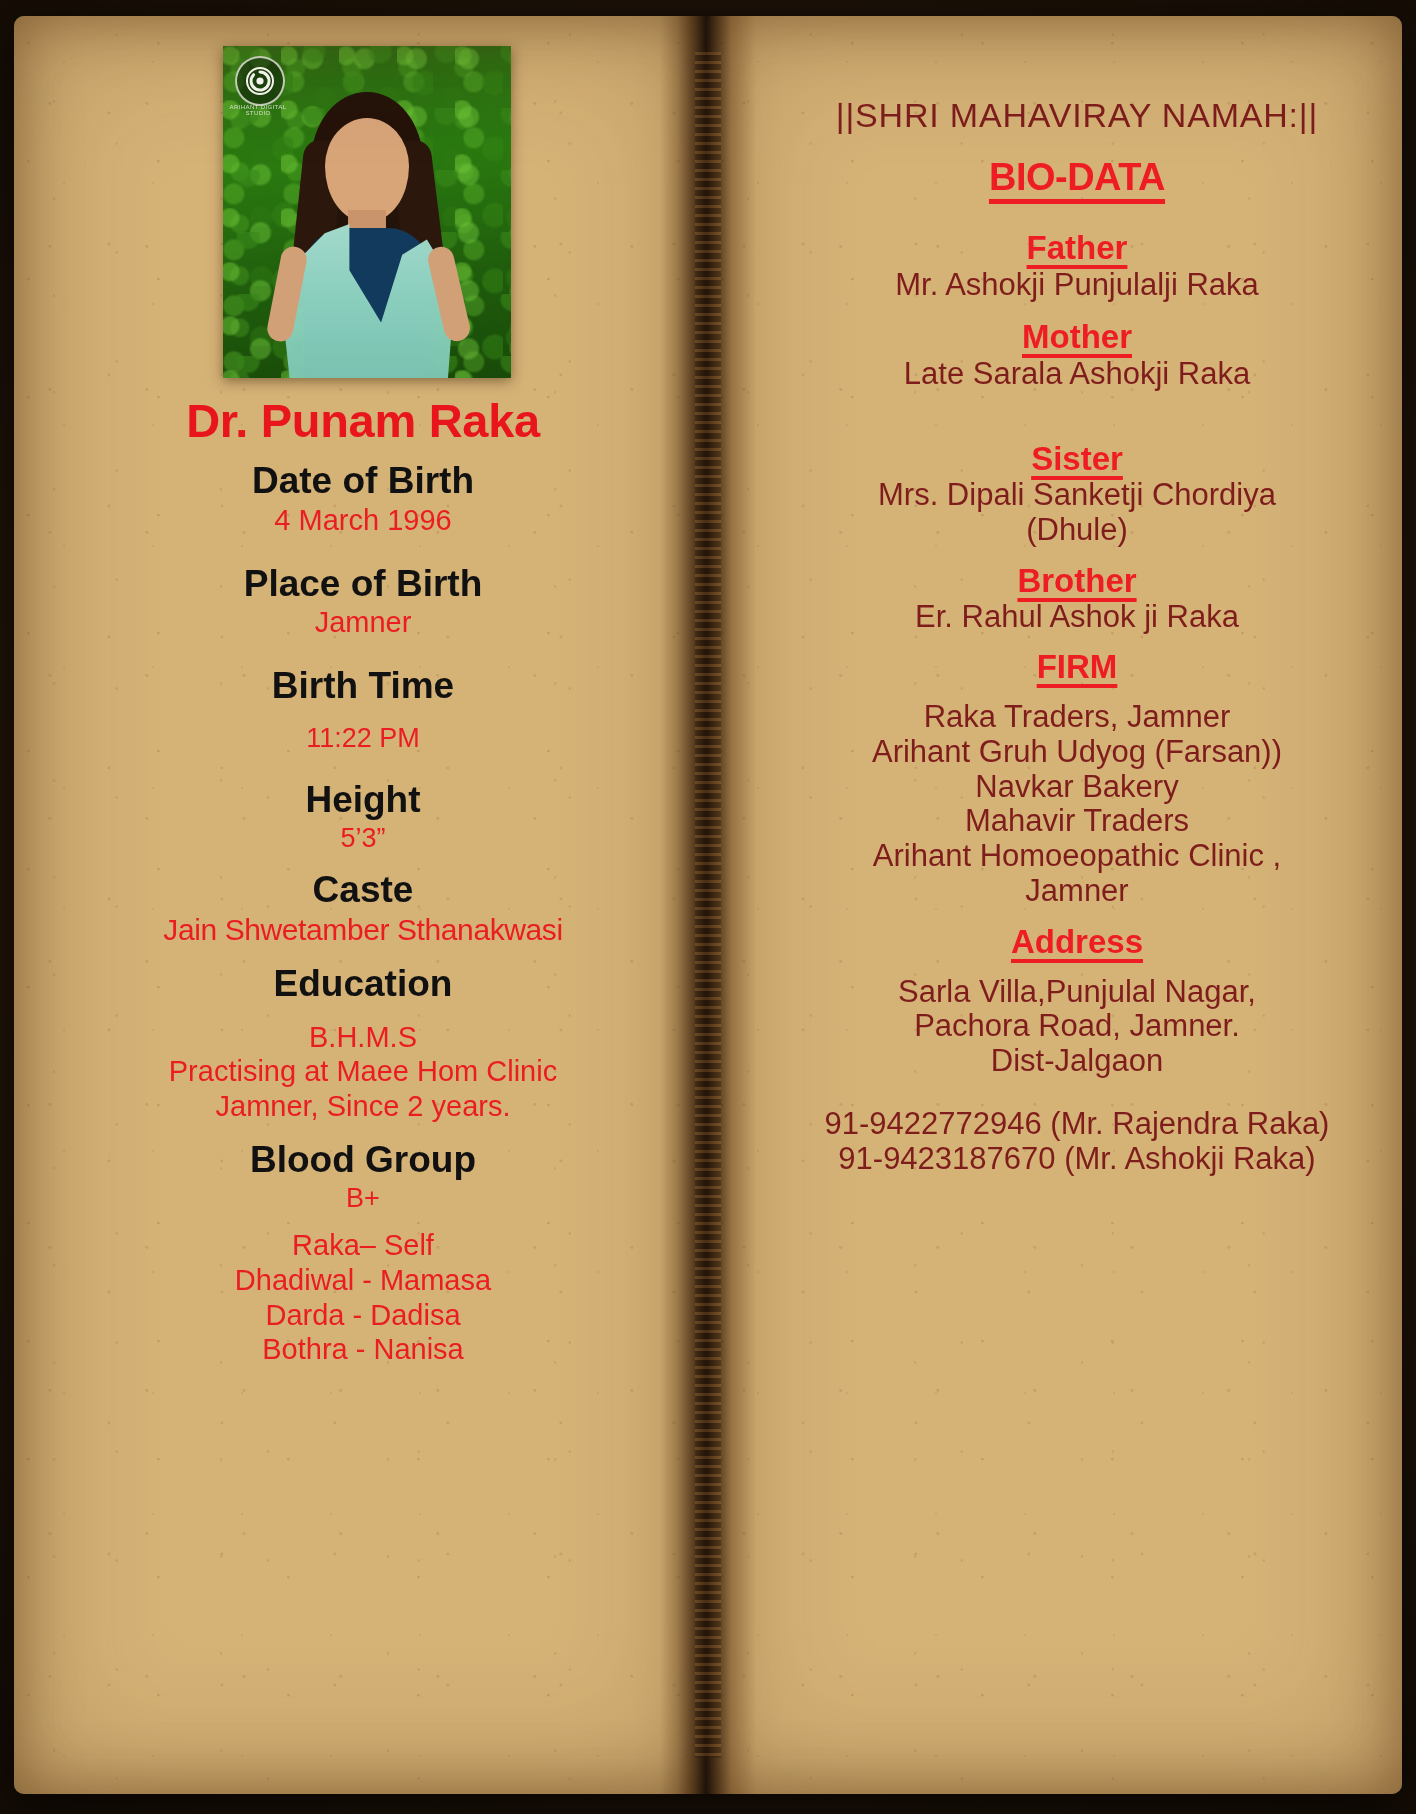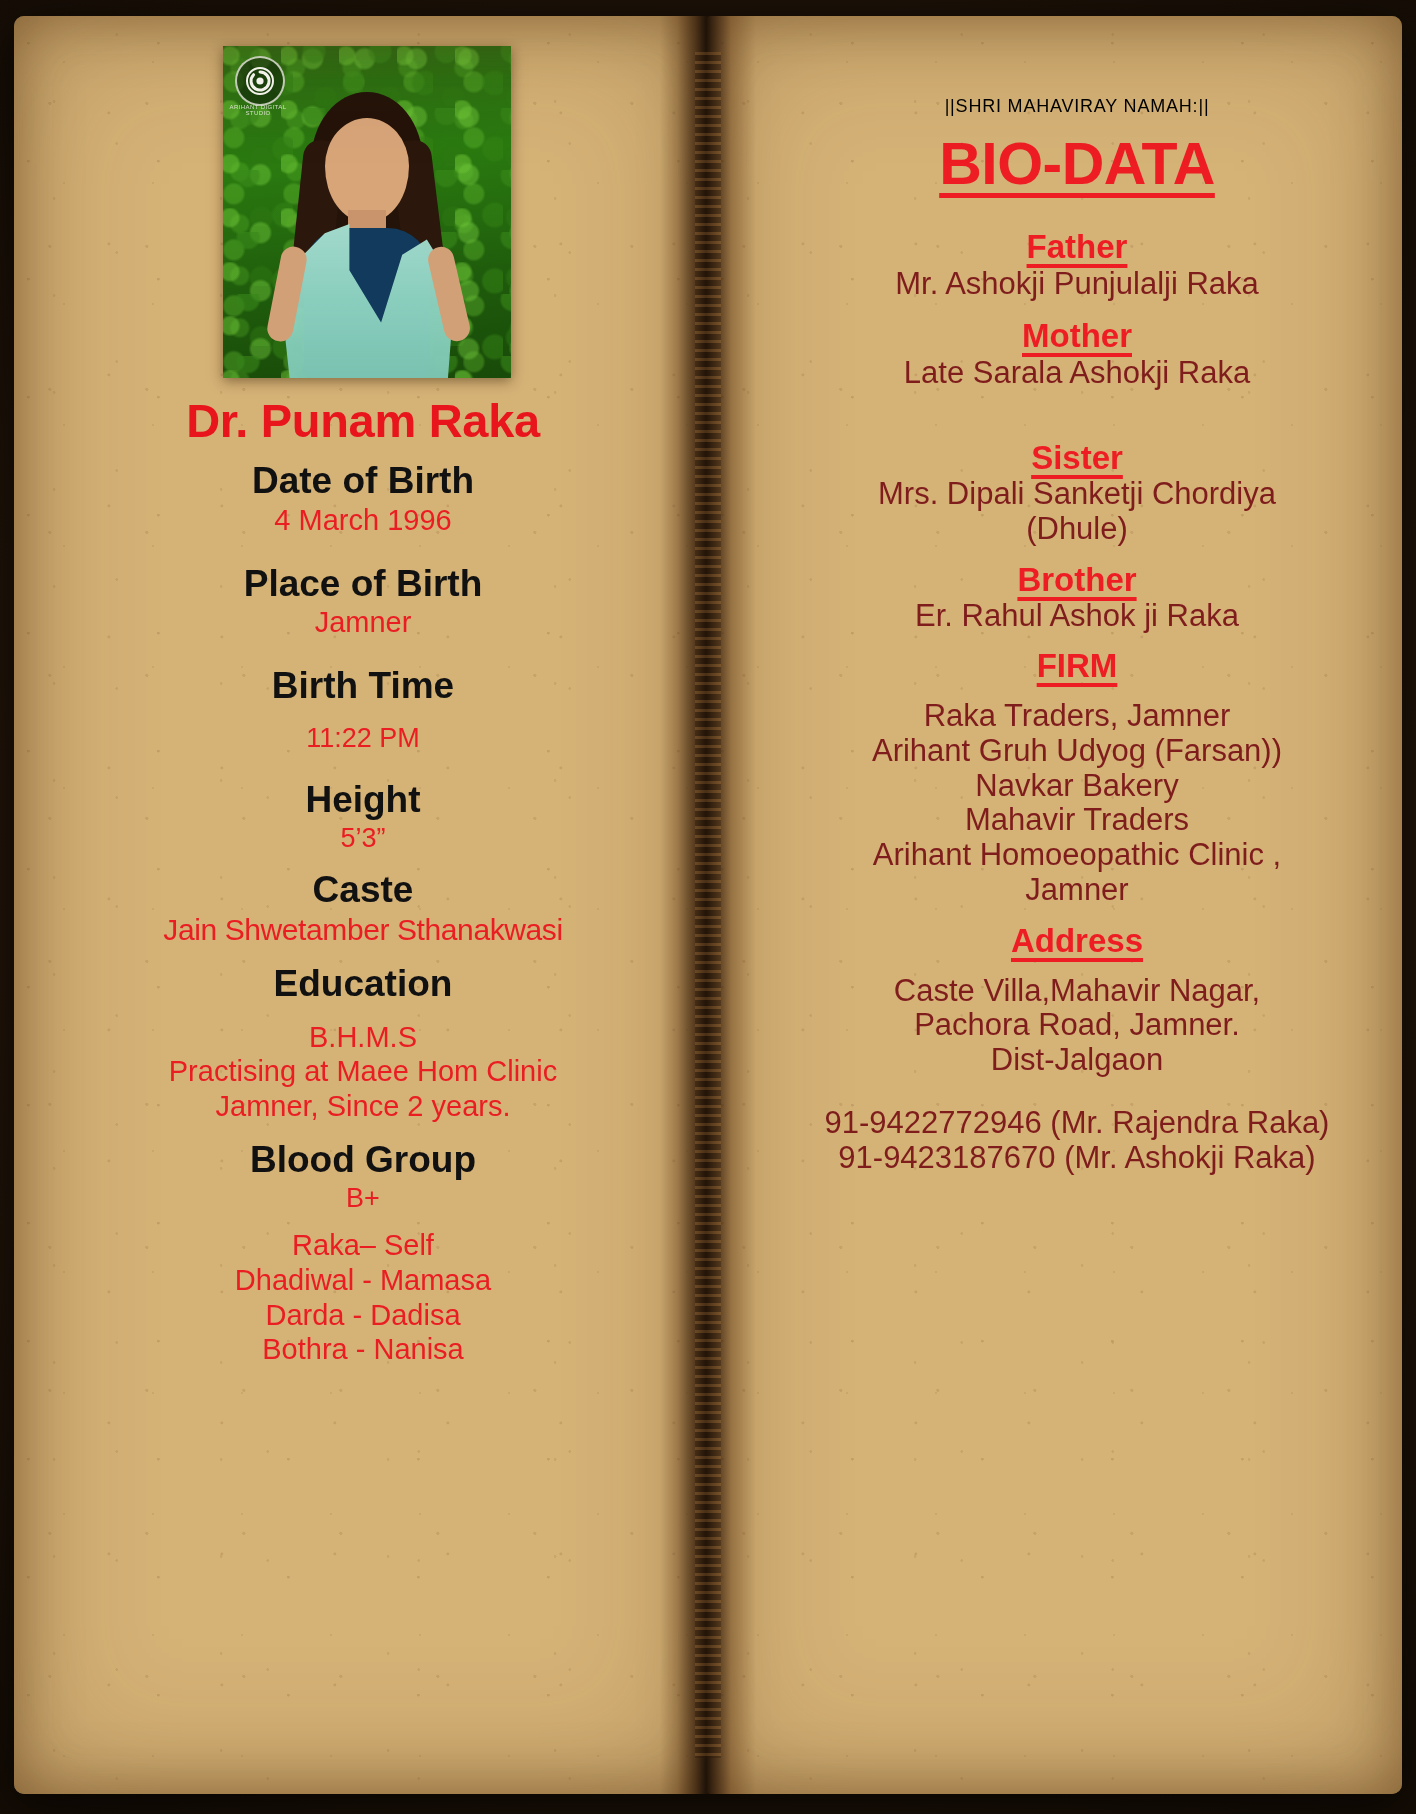--- a/index.html
+++ b/index.html
@@ -289,35 +289,35 @@
     width: 100%;
     height: 100%;
     padding: 80px 26px 16px 70px;
     box-sizing: border-box;
     display: flex;
     flex-direction: column;
     align-items: center;
   }
 
   .invocation {
-    font-size: 18px;
+    font-size: 34px;
     letter-spacing: .8px;
-    color: #000000;
+    color: #7f1d1d;
     text-align: center;
     font-weight: normal;
   }
   .bio-title {
-    font-size: 59px;
+    font-size: 38px;
     font-weight: bold;
     color: #ee1d24;
     text-align: left;
     text-decoration: underline;
     text-decoration-thickness: 5px;
     text-underline-offset: 9px;
-    margin-top: 13px;
+    margin-top: 21px;
     letter-spacing: -.5px;
   }
 
   .r-section { width: 100%; text-align: center; }
   .r-label {
     font-size: 33px;
     font-weight: bold;
     color: #ee1d24;
     text-decoration: underline;
     text-decoration-thickness: 4px;
@@ -465,21 +465,21 @@
           <div class="r-line tight">Navkar Bakery</div>
           <div class="r-line tight">Mahavir Traders</div>
           <div class="r-line tight">Arihant Homoeopathic Clinic ,</div>
           <div class="r-line tight">Jamner</div>
         </div>
         <div class="gap-s"></div>
 
         <div class="r-section">
           <div class="r-label">Address</div>
           <div class="gap-s"></div>
-          <div class="r-line tight">Caste Villa,Mahavir Nagar,</div>
+          <div class="r-line tight">Sarla Villa,Punjulal Nagar,</div>
           <div class="r-line tight">Pachora Road, Jamner.</div>
           <div class="r-line tight">Dist-Jalgaon</div>
         </div>
         <div class="gap-s"></div>
 
         <div class="r-section">
           <div class="gap-s"></div>
           <div class="r-line tight">91-9422772946 (Mr. Rajendra Raka)</div>
           <div class="r-line tight">91-9423187670 (Mr. Ashokji Raka)</div>
         </div>

